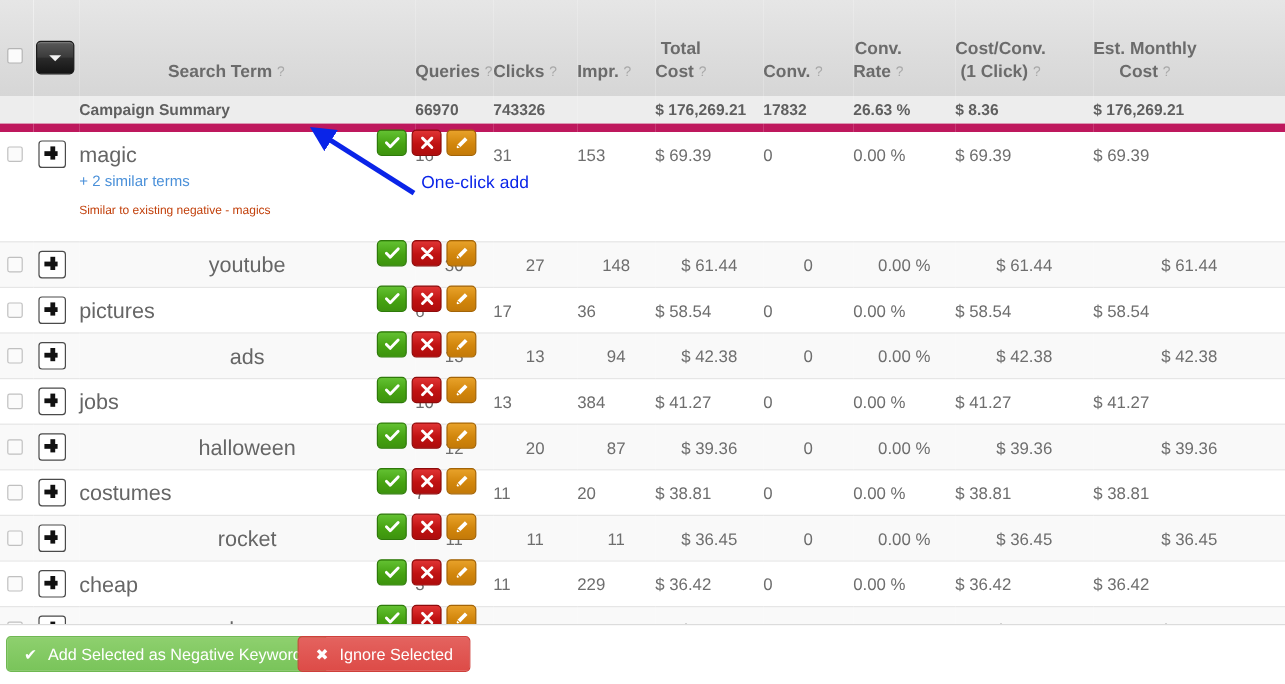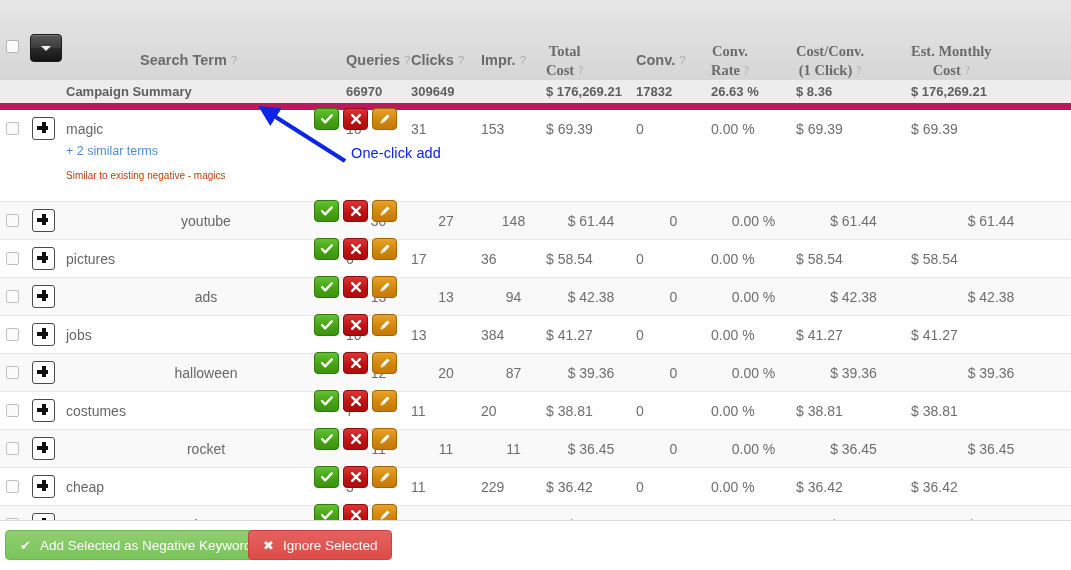--- a/index.html
+++ b/index.html
@@ -53,21 +53,21 @@
   }
   .hlabel {
     display: block;
     font-size: 14.5px;
     font-weight: bold;
     color: #6b6b6b;
     line-height: 19px;
     position: absolute;
     bottom: 10px;
   }
-  .hlabel.two-line { bottom: 0; font-family: Liberation Serif, serif; }
+  .hlabel.two-line { bottom: 10px; }
   .hlabel .q {
     font-weight: normal;
     font-size: 11.5px;
     color: #a9a9a9;
     margin-left: 4px;
     vertical-align: 1px;
   }
   .hl-term { left: 74px; }
   .hl-gen  { left: 0; }
 
@@ -155,21 +155,21 @@
   .exp-btn:before, .exp-btn:after {
     content: "";
     position: absolute;
     background: #111;
   }
   .exp-btn:before { left: 4px; top: 8.5px; width: 11px; height: 4px; }
   .exp-btn:after  { left: 8.5px; top: 4px; width: 4px; height: 11px; }
 
   .term-cell { padding-left: 12px; position: relative; }
   .term-name {
-    font-size: 14px;
+    font-size: 18px;
     color: #666;
     display: block;
     line-height: 16px;
   }
   .term-sub-link {
     display: block;
     font-size: 12.5px;
     color: #4a90d9;
     margin-top: 7px;
     line-height: 15px;
@@ -351,21 +351,21 @@
         </th>
       </tr>
     </thead>
 
     <tbody>
       <tr class="summary-row">
         <td></td>
         <td></td>
         <td class="sum-term">Campaign Summary</td>
         <td>66970</td>
-        <td>309649</td>
+        <td>743326</td>
         <td></td>
         <td>$ 176,269.21</td>
         <td>17832</td>
         <td>26.63 %</td>
         <td>$ 8.36</td>
         <td>$ 176,269.21</td>
       </tr>
 
     <tr class="data-row odd tall">
           <td>

